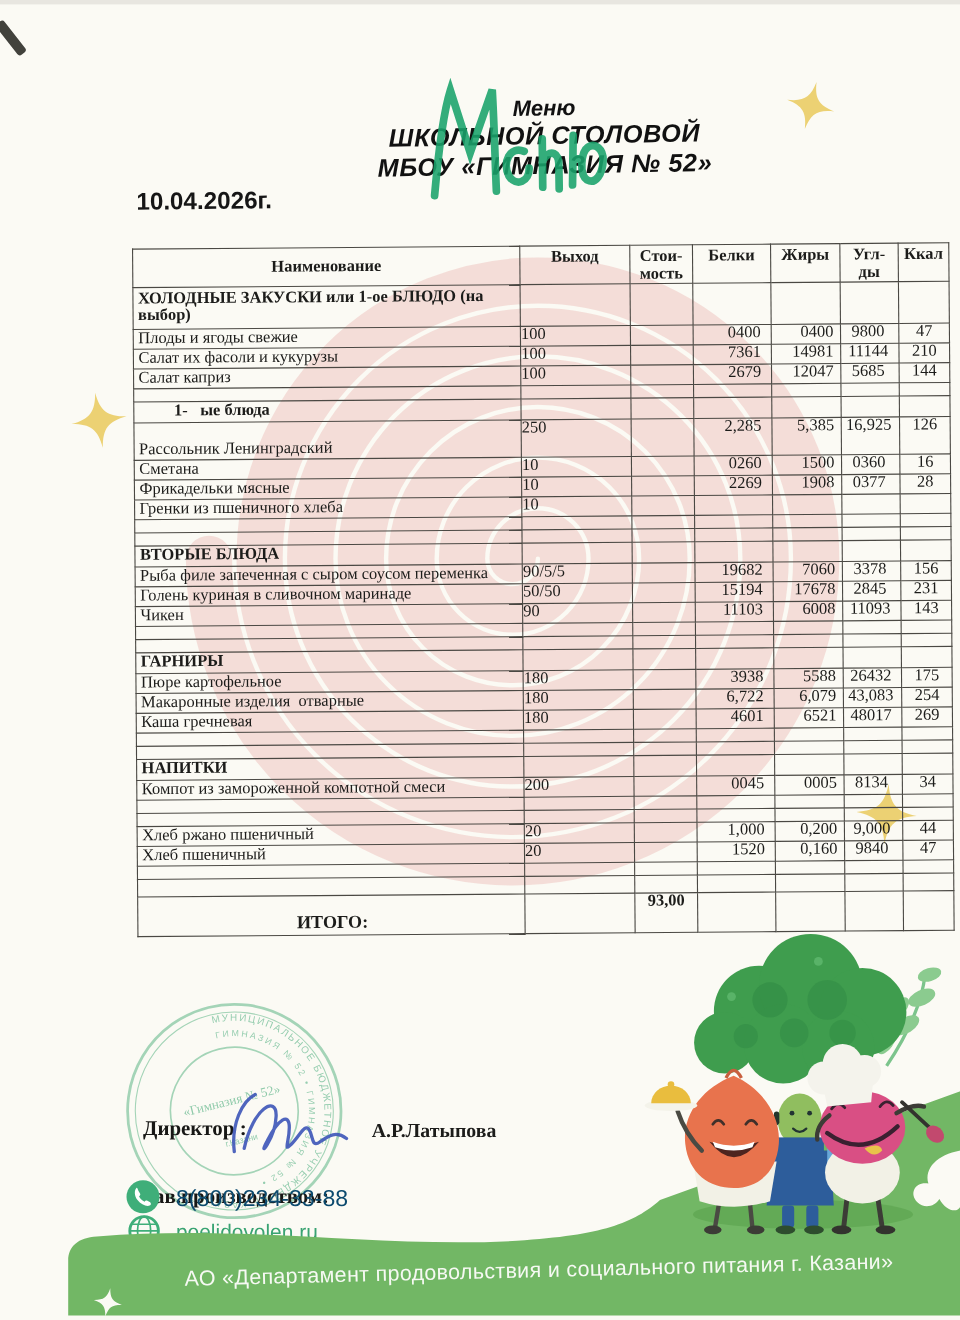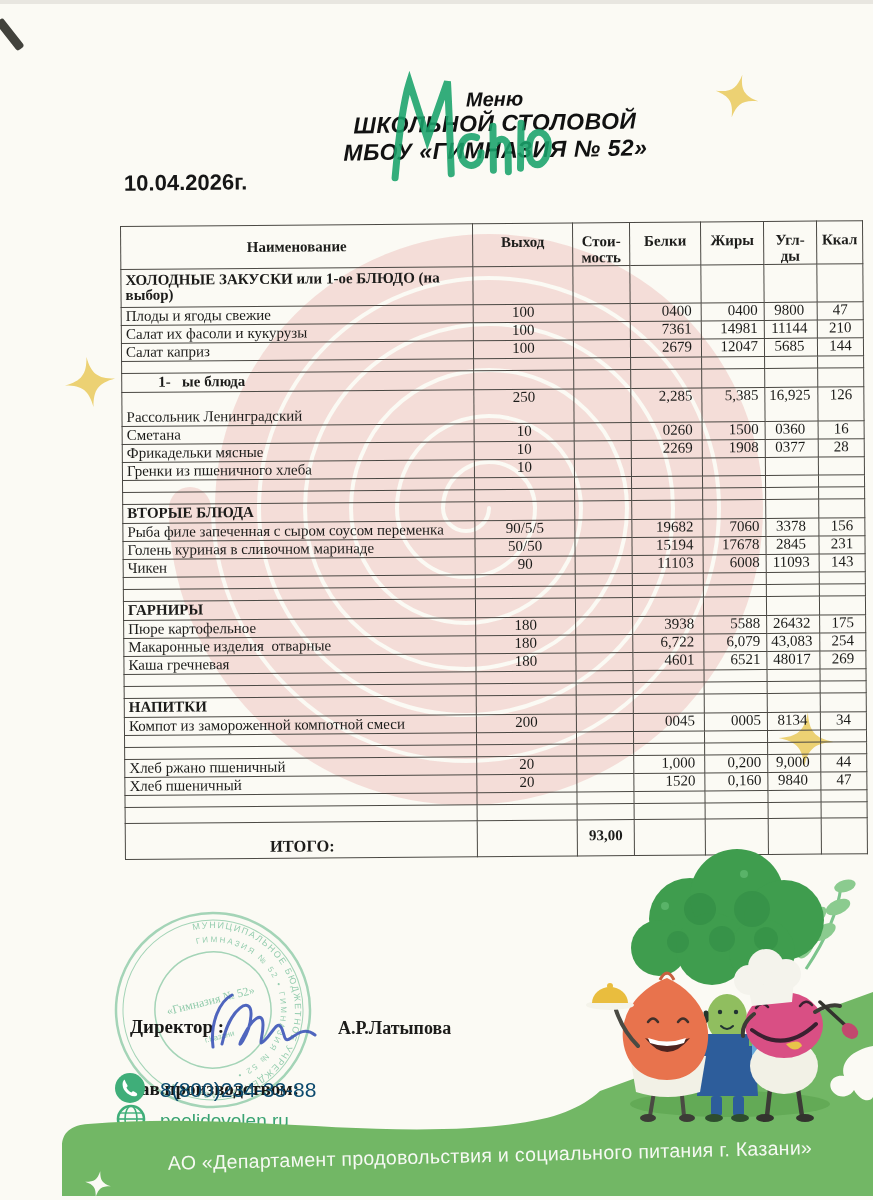--- a/index.html
+++ b/index.html
@@ -23,37 +23,37 @@
   #title-line2{font-size:23px;line-height:26px;letter-spacing:.5px;}
   #title-line3{font-size:23px;line-height:28px;letter-spacing:.5px;}
   #menu-date{left:124px;top:166px;font-family:"Liberation Sans",sans-serif;
     font-weight:bold;font-size:22px;color:#161616;transform:rotate(-.6deg);}
 
   
   #table-wrap{left:120px;top:222px;width:742px;transform:rotate(-.45deg);transform-origin:0 0;}
   table{border-collapse:collapse;table-layout:fixed;width:742px;}
   th,td{border:1px solid #4a4843;padding:0;overflow:hidden;}
   table{border:1.5px solid #4a4843;}
-  th{font-size:15px;font-weight:bold;vertical-align:top;padding-top:10px;
+  th{font-size:15px;font-weight:bold;vertical-align:top;padding-top:2px;
      white-space:pre-line;line-height:16px;}
   th.h0{vertical-align:middle;padding-top:0;}
   tr.row-item{height:18px} tr.row-blank{height:12px}
   tr.row-section{height:19px} tr.row-total{height:36px}
   td{font-size:15px;line-height:15px;}
   td.c-name{vertical-align:bottom;text-align:left;padding:0 2px 1px 4px;white-space:pre-wrap;}
-  td.c-out{vertical-align:top;text-align:center;}
+  td.c-out{vertical-align:top;text-align:left;}
   td.c-cost{vertical-align:top;text-align:center;}
   td.c-protein{vertical-align:top;text-align:right;padding-right:9px;}
   td.c-fat{vertical-align:top;text-align:right;padding-right:6px;}
   td.c-carb{vertical-align:top;text-align:center;padding-right:3px;overflow-wrap:anywhere;}
   td.c-kcal{vertical-align:top;text-align:center;}
   tr.row-section td.c-name{font-weight:bold;vertical-align:middle;padding-bottom:2px;}
   tr.row-section.indent td.c-name{padding-left:36px;}
   tr.row-total td.c-name{font-weight:bold;text-align:center;font-size:16.5px;vertical-align:bottom;padding-bottom:4px;}
-  tr.row-total td.c-cost{font-weight:bold;padding-top:8px;}
+  tr.row-total td.c-cost{font-weight:bold;padding-top:0;}
 
   
   .foot-label{font-weight:bold;font-size:19px;color:#171715;}
   #director-row{left:130px;top:1012px;text-align:right;}
   #director-name{left:338px;top:1014px;font-weight:bold;font-size:18px;}
   #manager-label{left:130px;top:1074px;text-align:right;}
   #phone-text{left:160px;top:1074px;font-family:"Liberation Sans",sans-serif;
     font-size:21px;color:#0c4a6e;}
   #site-text{left:160px;top:1106px;font-family:"Liberation Sans",sans-serif;
     font-size:19px;color:#39a372;}

